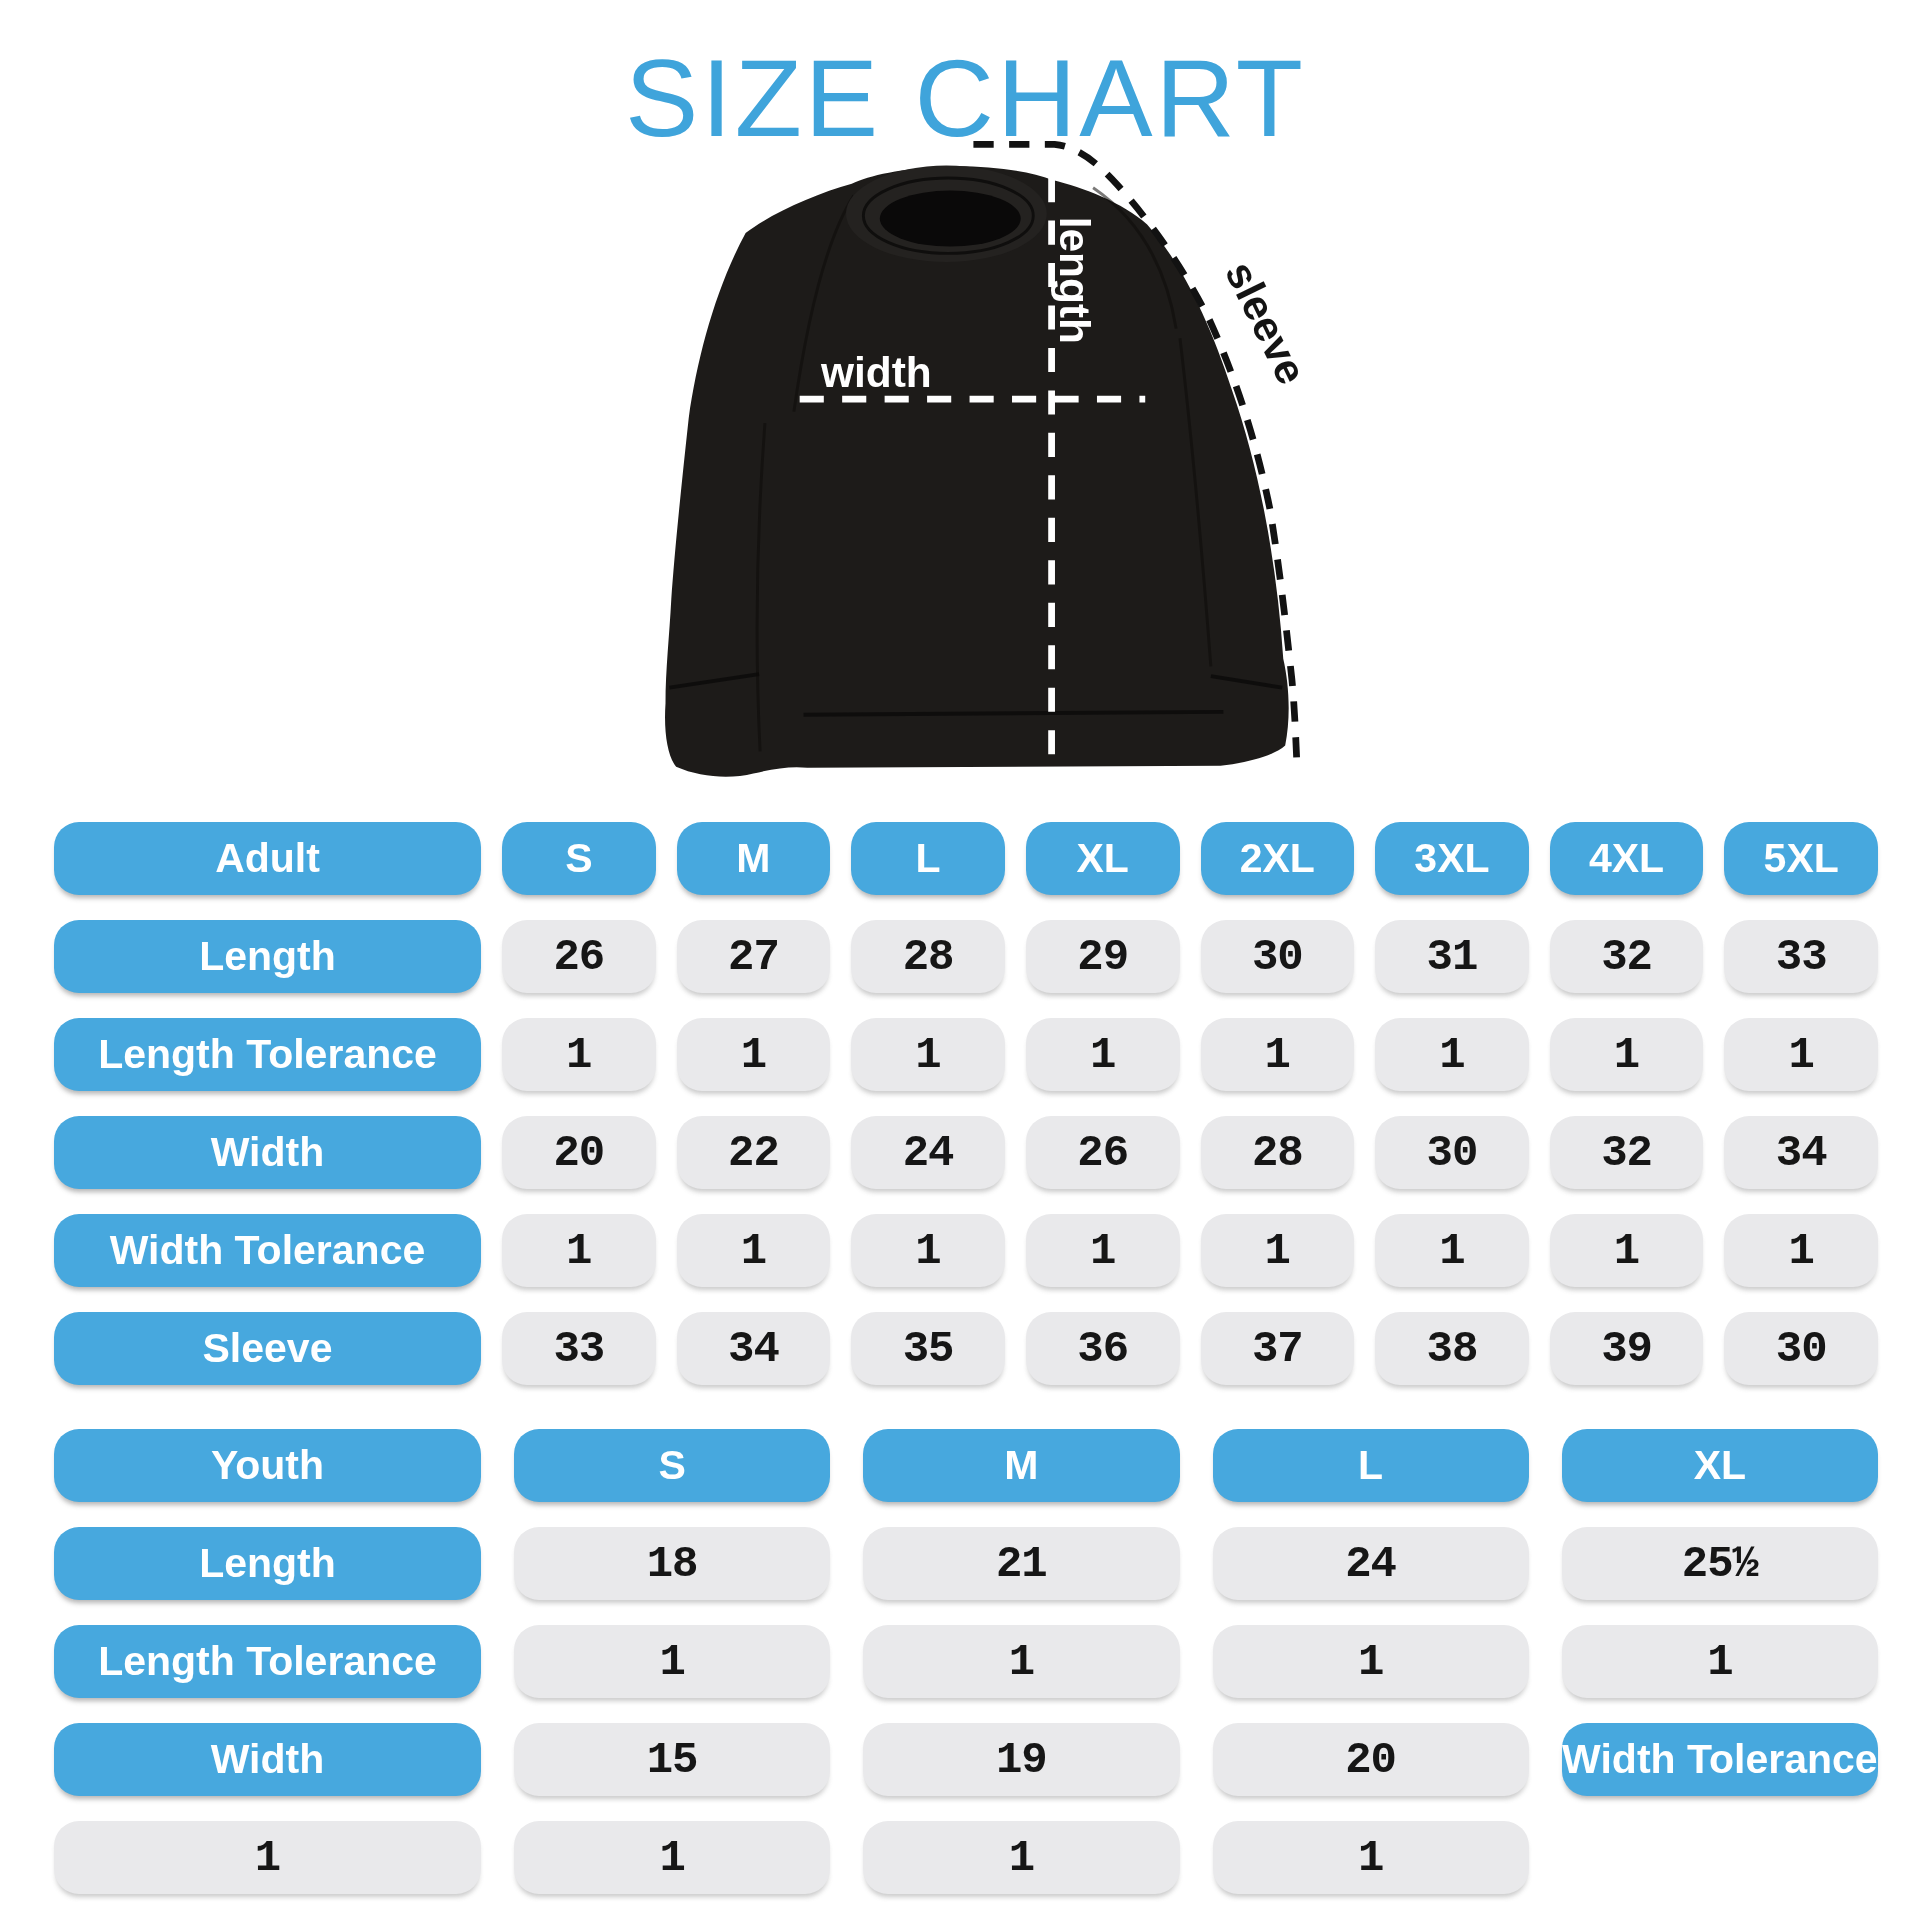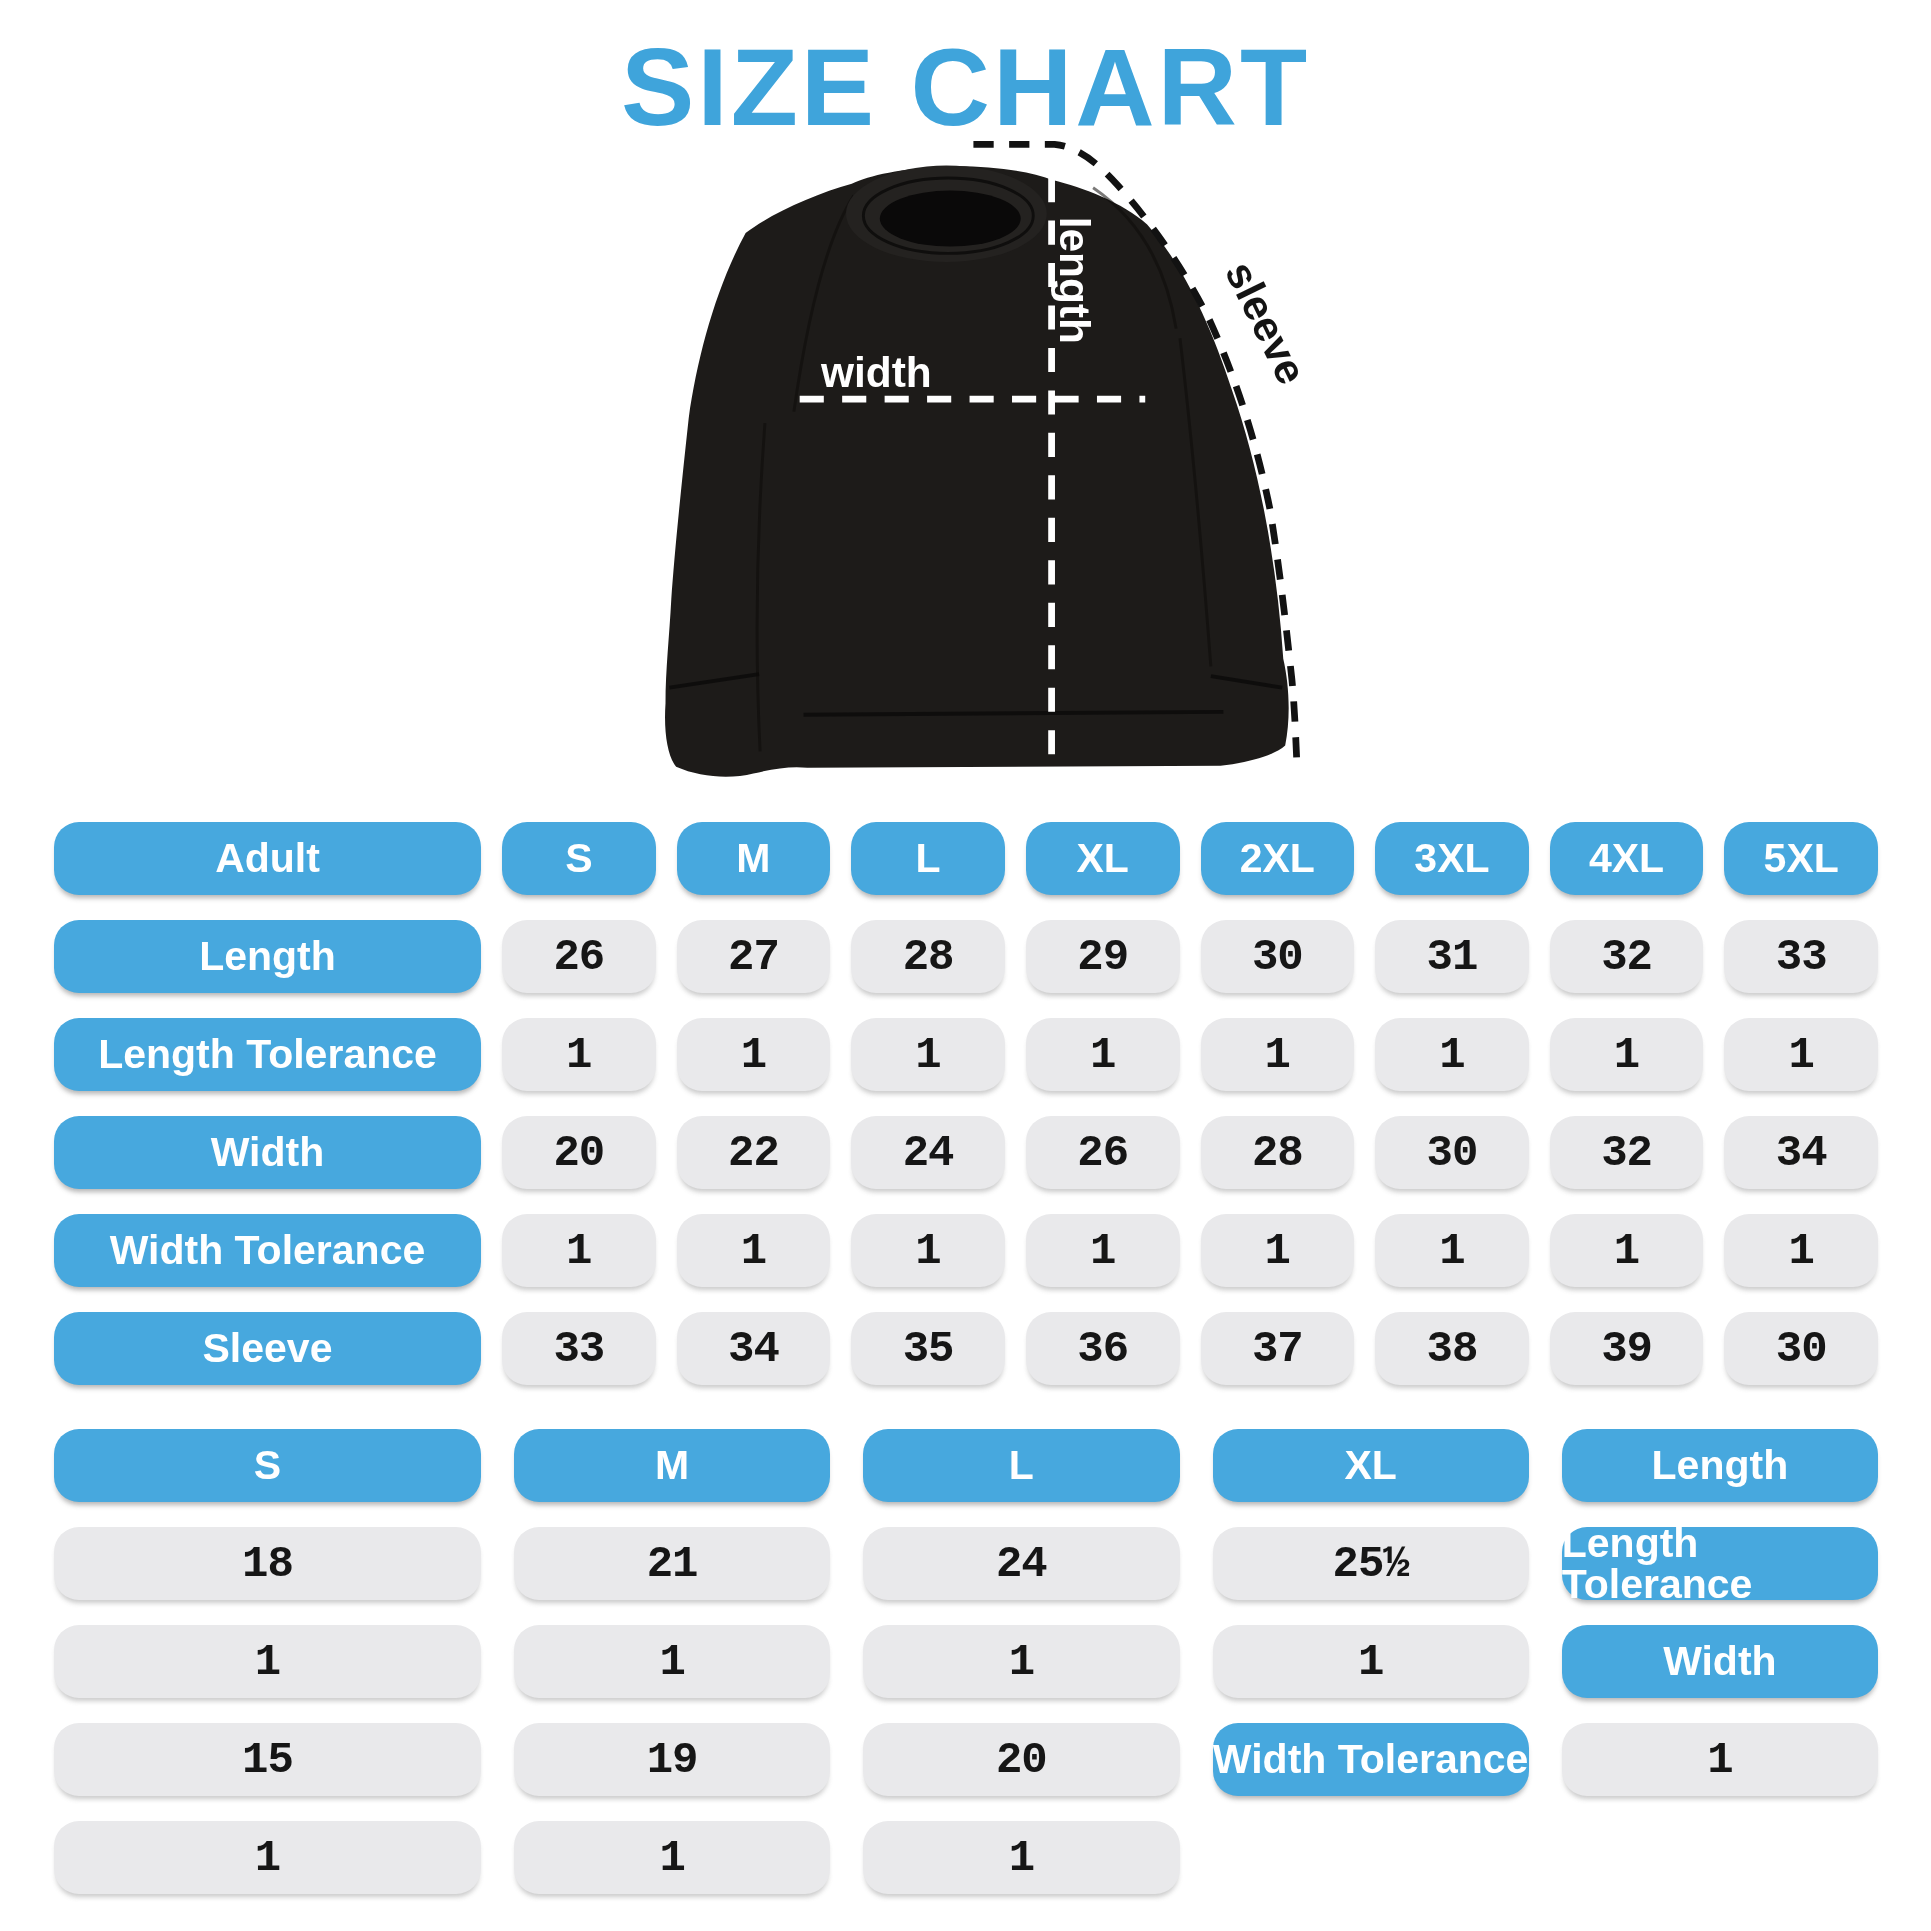--- a/index.html
+++ b/index.html
@@ -10,22 +10,22 @@
     --garment-black:#1D1B19;
   }
   *{box-sizing:border-box;}
   html,body{margin:0;padding:0;}
   body{
     width:1931px;height:1931px;position:relative;overflow:hidden;
     background:#ffffff;
     font-family:"Liberation Sans","DejaVu Sans",sans-serif;
   }
   .page-title{
-    position:absolute;top:23px;left:0;width:100%;
-    text-align:center;font-size:110px;font-weight:700;letter-spacing:2.9px;
+    position:absolute;top:34px;left:0;width:100%;
+    text-align:center;font-size:110px;font-weight:400;letter-spacing:2.9px;
     color:var(--title-blue);
   }
   .diagram{position:absolute;left:647px;top:124px;width:676px;height:666px;}
   .diagram svg{display:block;width:676px;height:666px;}
   .garment{fill:var(--garment-black);}
   .seam{fill:none;stroke:#0C0B0A;stroke-width:4;opacity:.85;}
   .crease{fill:none;stroke:#0C0B0A;stroke-width:3;opacity:.55;}
   .dash-dark{fill:none;stroke:#121212;stroke-width:7;stroke-dasharray:21 16;}
   .dash-white{fill:none;stroke:#ffffff;stroke-width:7;stroke-dasharray:25 19;}
   .m-label{font-family:"Liberation Sans","DejaVu Sans",sans-serif;font-weight:700;font-size:44px;fill:#ffffff;}
@@ -163,20 +163,21 @@
   <div class="cell">34</div>
   <div class="cell">35</div>
   <div class="cell">36</div>
   <div class="cell">37</div>
   <div class="cell">38</div>
   <div class="cell">39</div>
   <div class="cell">30</div>
 </div>
 
 <div class="size-table youth">
+  <div class="pill">Youth</div>
   <div class="pill">S</div>
   <div class="pill">M</div>
   <div class="pill">L</div>
   <div class="pill">XL</div>
 
   <div class="pill">Length</div>
   <div class="cell">18</div>
   <div class="cell">21</div>
   <div class="cell">24</div>
   <div class="cell">25½</div>

